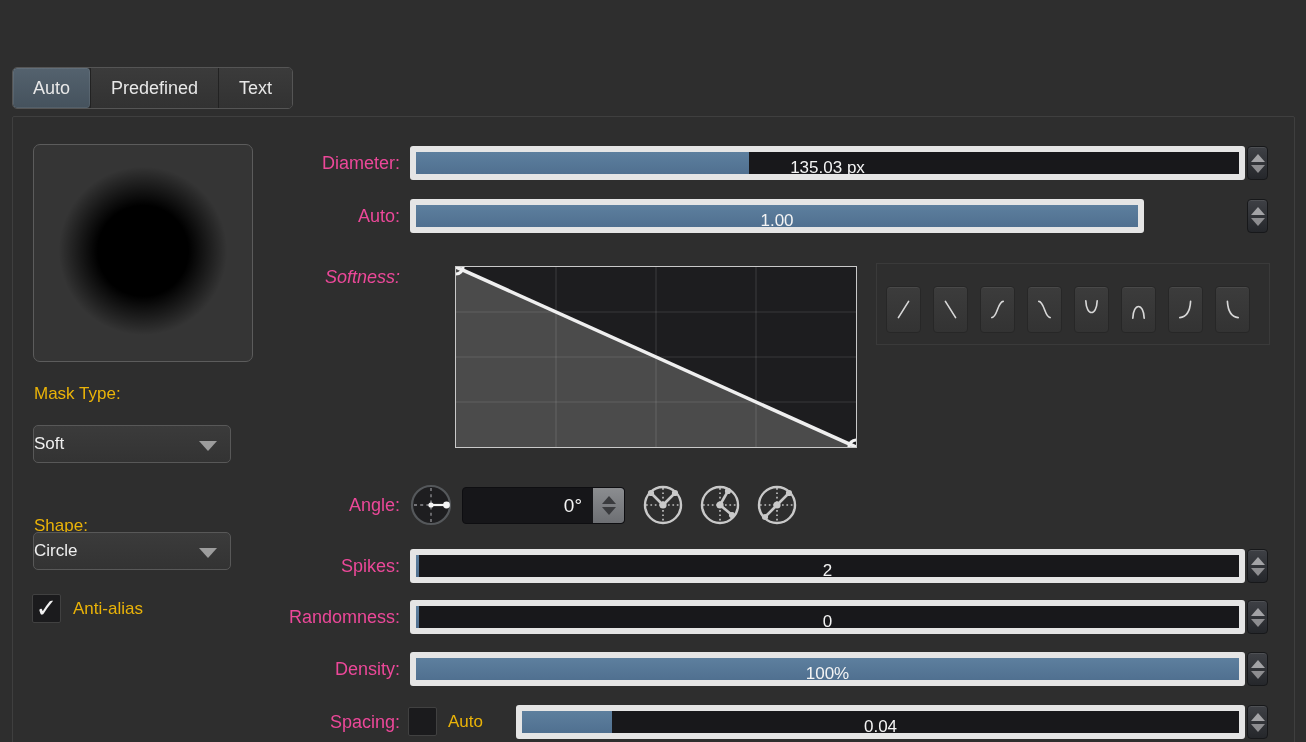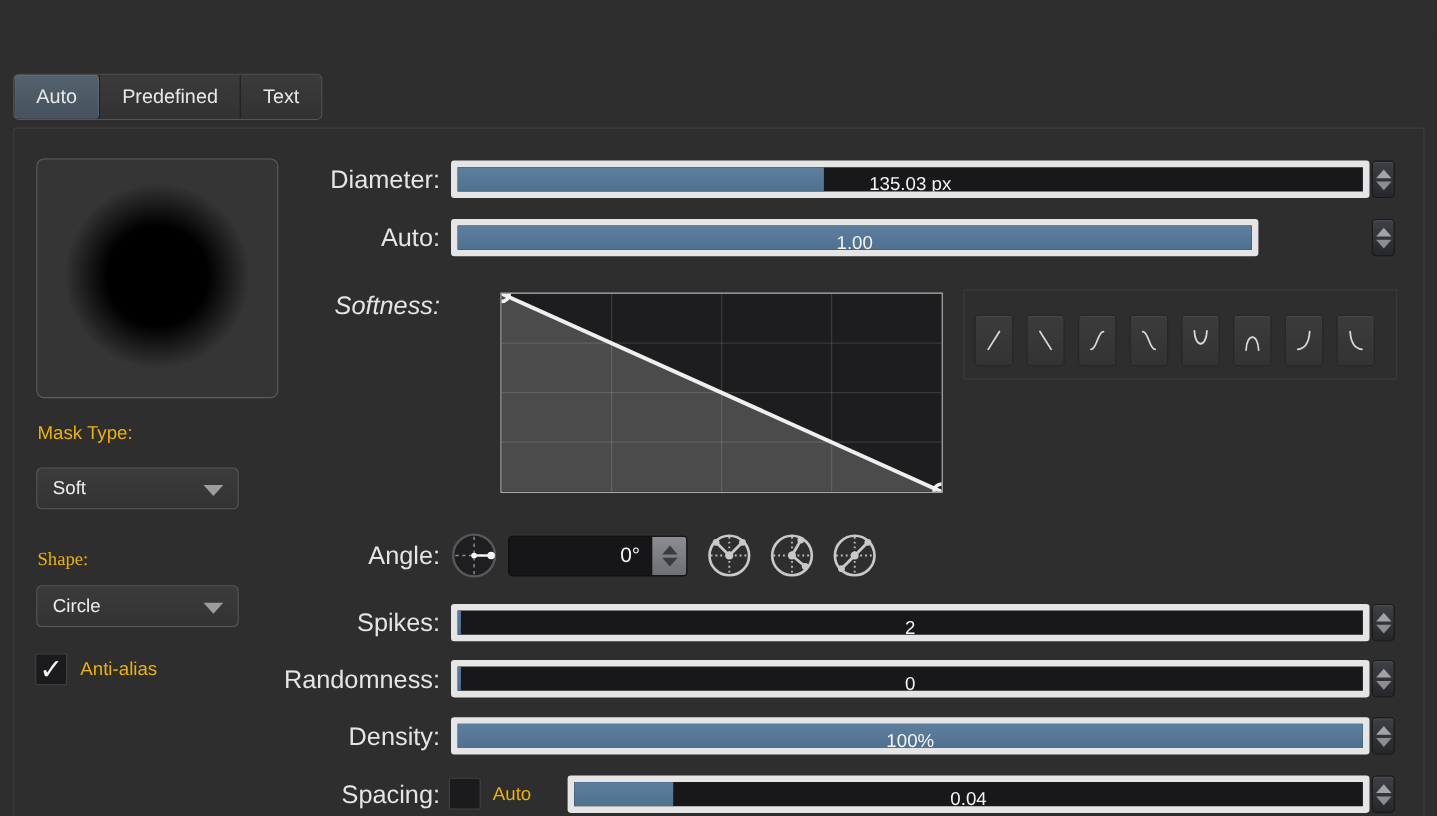--- a/index.html
+++ b/index.html
@@ -17,30 +17,30 @@
 
   
   .frame{position:absolute;left:12px;top:80px;width:1281px;height:660px;
     border:1px solid #3f3f3f;border-radius:2px;}
 
   
   .preview{position:absolute;left:33px;top:108px;width:218px;height:216px;
     border:1px solid #5c5c5c;border-radius:7px;background:
     radial-gradient(circle 108px at 50% 49%, #000 0%, #000 42%, rgba(40,40,40,0) 78%),#353535;}
   .sec-label{position:absolute;color:#eab308;font-size:17px;}
-  .combo{position:absolute;left:33px;width:184px;height:38px;box-sizing:border-box;
+  .combo{position:absolute;left:33px;width:198px;height:38px;box-sizing:border-box;
     background:linear-gradient(#3b3b3b,#333333);border:1px solid #585858;border-radius:5px;
-    color:#efefef;font-size:17px;line-height:36px;padding-left:14px;}
+    color:#efefef;font-size:17px;line-height:36px;}
   .combo .arrow{position:absolute;right:13px;top:15px;width:0;height:0;
     border-left:9px solid transparent;border-right:9px solid transparent;border-top:10px solid #9d9d9d;}
   .checkbox{position:absolute;width:29px;height:29px;box-sizing:border-box;background:#1b1b1d;
     border:1px solid #414141;border-radius:2px;color:#f2f2f2;font-size:26px;line-height:27px;text-align:center;}
 
   
-  .row-label{position:absolute;right:906px;color:#e5e5e5;font-size:23px;text-align:right;line-height:34px;white-space:nowrap;}
+  .row-label{position:absolute;right:906px;color:#ec4899;font-size:18px;text-align:right;line-height:34px;white-space:nowrap;}
   .slider{position:absolute;height:34px;box-sizing:border-box;background:#18181b;
     border:6px solid #e5e5e5;border-radius:3px;overflow:hidden;}
   .slider .fill{position:absolute;left:0;top:0;bottom:0;background:linear-gradient(#5d7f9e,#507090);}
   .slider .val{position:absolute;inset:0;text-align:center;line-height:32px;color:#f4f4f4;font-size:17px;}
   .spin{position:absolute;width:21px;height:34px;box-sizing:border-box;border-radius:4px;
     background:linear-gradient(#3e4045,#25272b);border:1px solid #17181a;
     box-shadow:inset 0 1px 0 rgba(255,255,255,0.09);
     display:flex;flex-direction:column;align-items:center;justify-content:center;gap:3px;}
   .tri-up{width:0;height:0;border-left:7px solid transparent;border-right:7px solid transparent;border-bottom:8px solid #a3a3a6;}
   .tri-down{width:0;height:0;border-left:7px solid transparent;border-right:7px solid transparent;border-top:8px solid #8d8d90;}
@@ -79,21 +79,21 @@
   <div class="frame"></div>
 
   <div class="preview"></div>
 
   <div class="sec-label" style="left:34px;top:348px;">Mask Type:</div>
   <div class="combo" style="top:389px;">
     <span>Soft</span>
     <span class="arrow"></span>
   </div>
 
-  <div class="sec-label" style="left:34px;top:463px;font-family:Liberation Serif, serif;">Shape:</div>
+  <div class="sec-label" style="left:34px;top:480px;">Shape:</div>
   <div class="combo" style="top:496px;">
     <span>Circle</span>
     <span class="arrow"></span>
   </div>
 
   <div class="checkbox" style="left:32px;top:558px;">✓</div>
   <div class="sec-label" style="left:73px;top:563px;">Anti-alias</div>
 
   <div class="row-label" style="top:110px;">Diameter:</div>
   <div class="slider" style="left:410px;top:110px;width:835px;">

